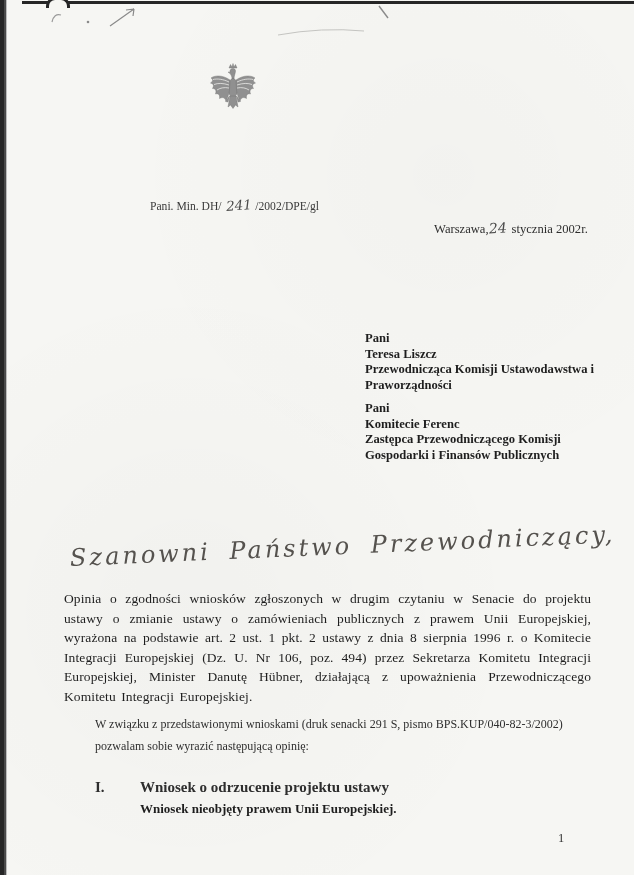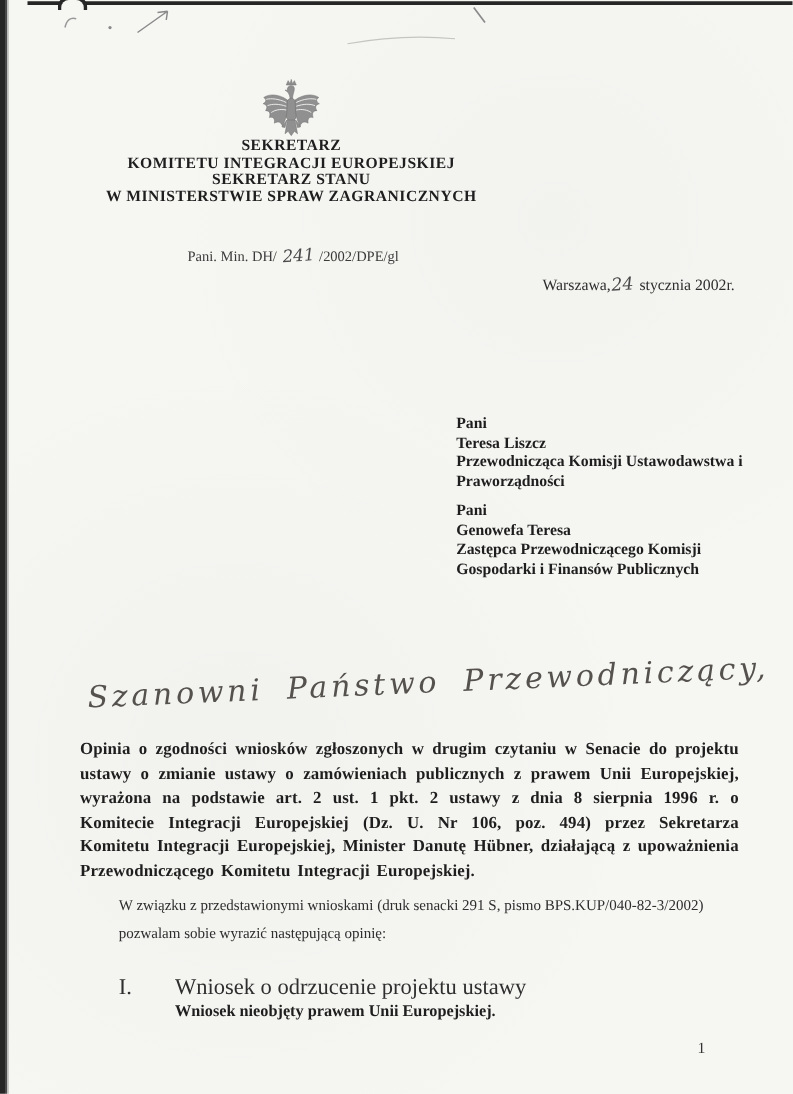--- a/index.html
+++ b/index.html
@@ -71,34 +71,34 @@
     position:absolute;left:70px;top:544px;width:540px;
     font-family:"DejaVu Serif",serif;font-style:italic;
     font-size:24px;color:#55524e;letter-spacing:3px;word-spacing:8px;
     transform:rotate(-2.5deg);transform-origin:left center;
     white-space:nowrap;
   }
 
   
   .subject{
     position:absolute;left:64px;top:589px;width:527px;margin:0;
-    font-weight:bold;font-size:13.5px;line-height:19.5px;
+    font-weight:normal;font-size:13.5px;line-height:19.5px;
     text-align:justify;color:#1e1e1e;letter-spacing:0.1px;word-spacing:2px;
   }
 
   
   .intro{
     position:absolute;left:95px;top:714px;
     font-size:12px;line-height:21.5px;color:#2e2e2e;white-space:nowrap;
   }
 
   
   .list-item{
     position:absolute;left:95px;top:779px;
-    font-size:18px;color:#2e2e2e;white-space:nowrap;
+    font-size:15px;color:#2e2e2e;white-space:nowrap;font-weight:bold;
   }
   .roman{display:inline-block;width:45px;}
   .list-bold{
     position:absolute;left:140px;top:801px;
     font-weight:bold;font-size:13px;color:#1e1e1e;white-space:nowrap;
   }
 
   .pagenum{position:absolute;left:558px;top:831px;font-size:12.5px;color:#333;}
 </style>
 </head>
@@ -132,42 +132,36 @@
     <g stroke="#f6f6f3" stroke-width="0.7" fill="none">
       <path d="M20 19 C14 16 8 15.5 4 16.5"></path>
       <path d="M20 22 C14 20 9 20 5 21.5"></path>
       <path d="M20 25 C15 24 11 25 8 27"></path>
       <path d="M28 19 C34 16 40 15.5 44 16.5"></path>
       <path d="M28 22 C34 20 39 20 43 21.5"></path>
       <path d="M28 25 C33 24 37 25 40 27"></path>
     </g>
   </svg>
 
-  <div class="letterhead">
-    <div>SEKRETARZ</div>
-    <div>KOMITETU INTEGRACJI EUROPEJSKIEJ</div>
-    <div>SEKRETARZ STANU</div>
-    <div>W MINISTERSTWIE SPRAW ZAGRANICZNYCH</div>
-  </div>
 
   <div class="sender">
     <div class="ref-line"><span>Pani. Min. DH/</span><span class="hand">241</span><span>/2002/DPE/gl</span></div>
   </div>
 
   <div class="dateline"><span>Warszawa,</span><span class="hand">24</span> <span>stycznia 2002r.</span></div>
 
   <div class="recipients">
     <div class="recipient">
       <div>Pani</div>
       <div>Teresa Liszcz</div>
       <div>Przewodnicząca Komisji Ustawodawstwa i Praworządności</div>
     </div>
     <div class="recipient">
       <div>Pani</div>
-      <div>Genowefa Teresa</div>
+      <div>Komitecie Ferenc</div>
       <div>Zastępca Przewodniczącego Komisji Gospodarki i Finansów Publicznych</div>
     </div>
   </div>
 
   <div class="greeting">Szanowni Państwo Przewodniczący,</div>
 
   <p class="subject">Opinia o zgodności wniosków zgłoszonych w drugim czytaniu w Senacie do projektu ustawy o zmianie ustawy o zamówieniach publicznych z prawem Unii Europejskiej, wyrażona na podstawie art. 2 ust. 1 pkt. 2 ustawy z dnia 8 sierpnia 1996 r. o Komitecie Integracji Europejskiej (Dz. U. Nr 106, poz. 494) przez Sekretarza Komitetu Integracji Europejskiej, Minister Danutę Hübner, działającą z upoważnienia Przewodniczącego Komitetu Integracji Europejskiej.</p>
 
   <div class="intro">
     <div>W związku z przedstawionymi wnioskami (druk senacki 291 S, pismo BPS.KUP/040-82-3/2002)</div>

